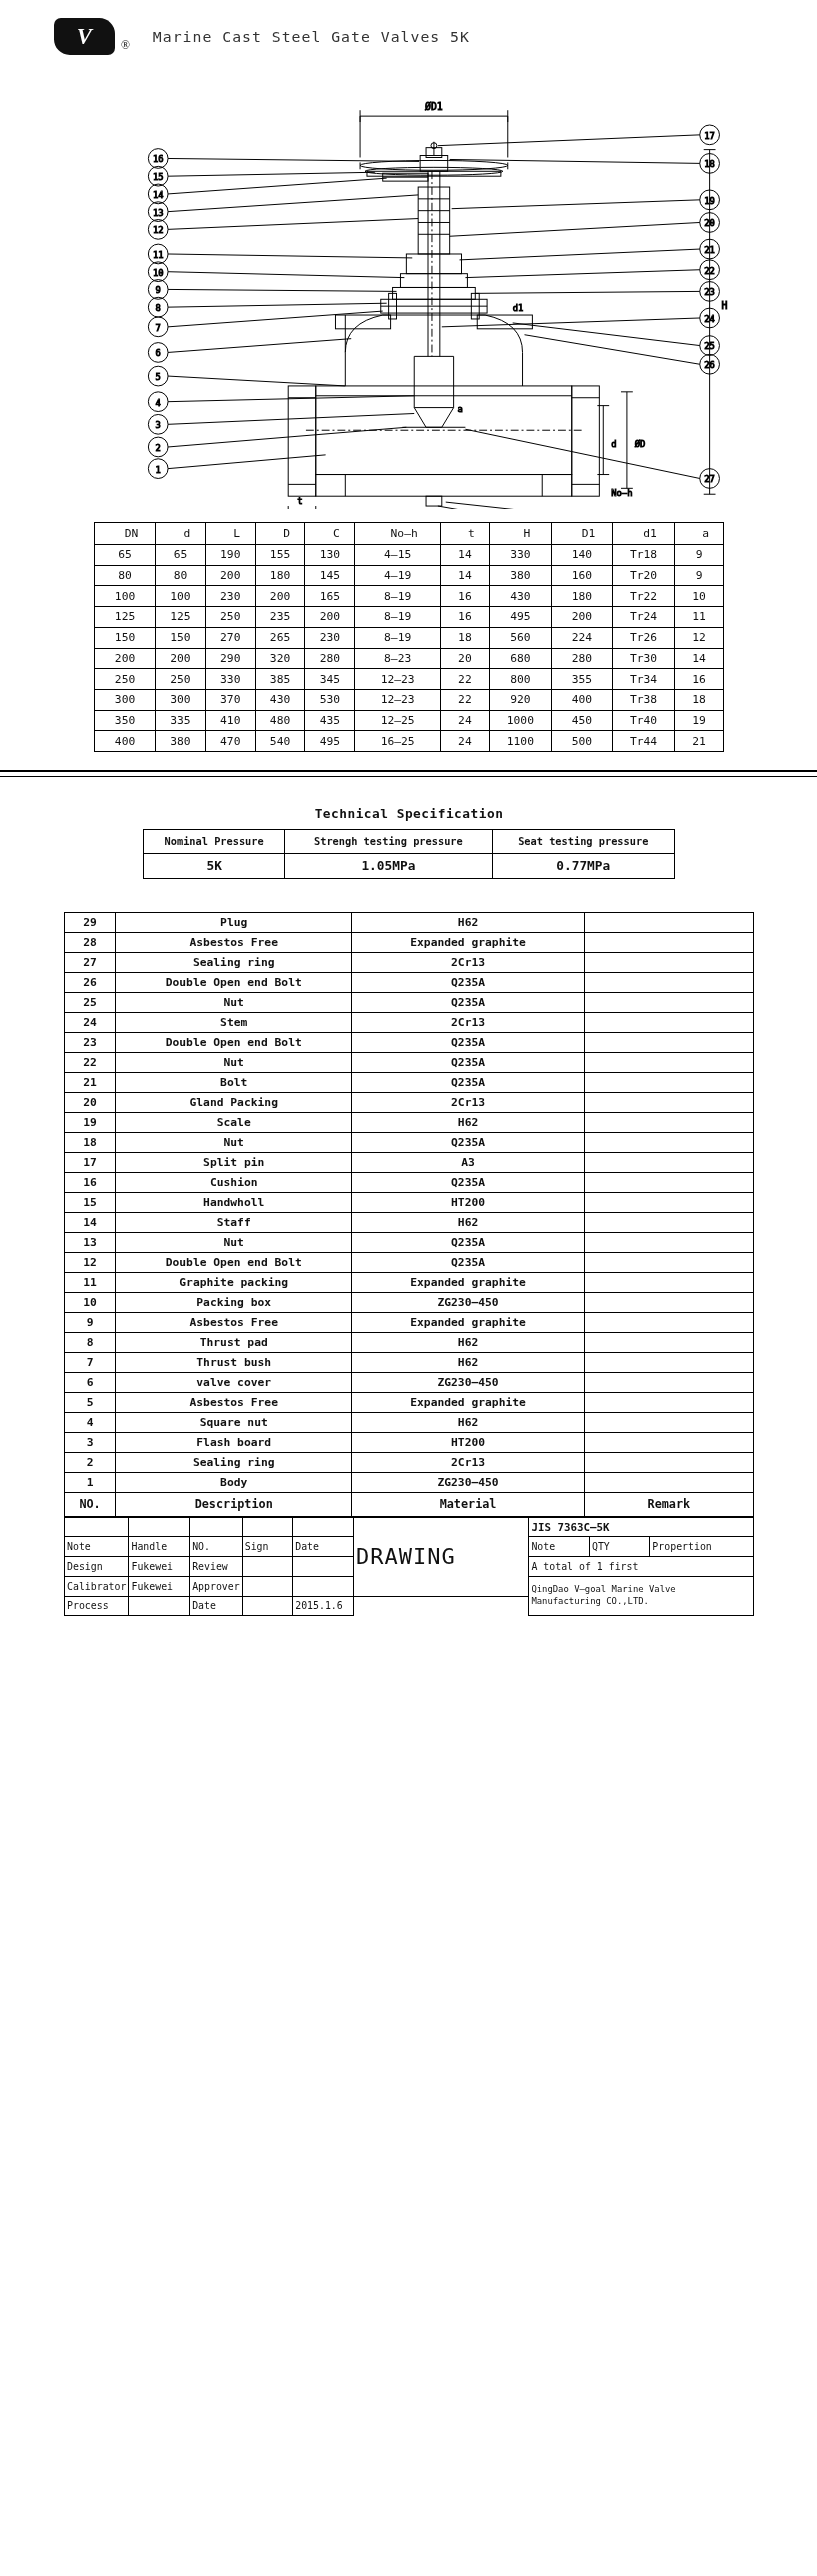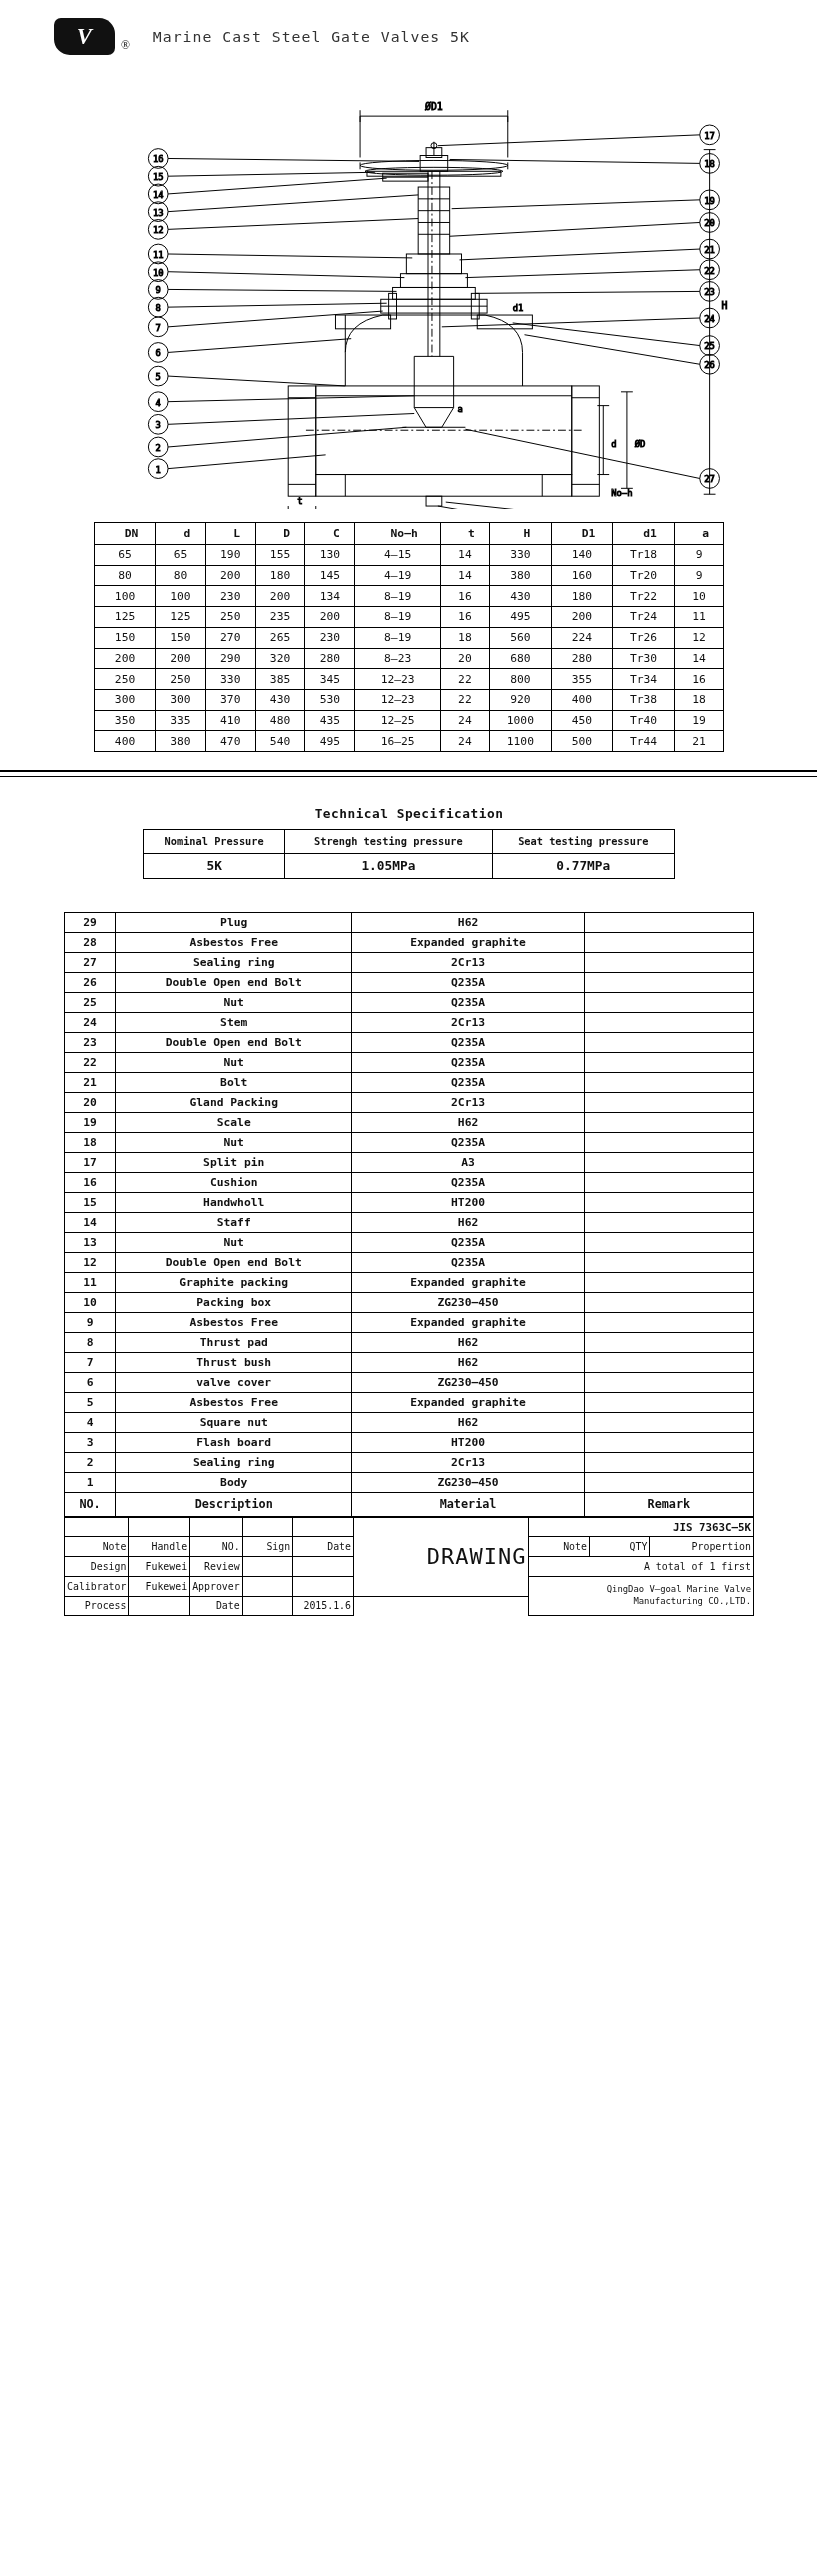--- a/index.html
+++ b/index.html
@@ -65,21 +65,21 @@
   table.grid td, table.grid th {
     border: 1px solid #000;
     text-align: center;
     padding: 2px 3px;
     font-weight: normal;
   }
 
   
   .dim-table-wrap { display:flex; justify-content:center; margin-top: 13.8px; }
   table.dim { width: 630px; }
-  table.dim th { font-weight: bold; font-size: 11.3px; height: 21.7px; padding-left: 16px; }
+  table.dim th { font-weight: normal; font-size: 11.3px; height: 21.7px; padding-left: 16px; }
   table.dim td { height: 20.7px; font-size: 11.3px; }
 
   .hr-thick { border: none; border-top: 2px solid #000; margin: 17.7px 0 0 0; }
   .hr-thin  { border: none; border-top: 1px solid #000; margin: 3.9px 0 0 0; }
 
   
   .tech-title {
     text-align: center;
     font-family: "DejaVu Sans Mono", monospace;
     font-size: 12.8px;
@@ -105,21 +105,21 @@
   
   .title-block-wrap { display:flex; justify-content:center; margin-top: 0; }
   table.tblock {
     width: 690px;
     border-collapse: collapse;
     font-family: "DejaVu Sans Mono", monospace;
     font-size: 9.9px;
   }
   table.tblock td {
     border: 1px solid #000;
-    text-align: right;
+    text-align: left;
     padding: 1px 2px;
     height: 19.7px;
   }
   .drawing-word {
     font-family: "DejaVu Sans Mono", monospace;
     font-size: 22px;
     letter-spacing: 1px;
   }
   .std-txt { font-size: 10.8px; font-weight: bold; }
   .firm { font-size: 8.9px; line-height: 11.8px; }
@@ -393,21 +393,21 @@
             <td>380</td>
             <td>160</td>
             <td>Tr20</td>
             <td>9</td>
           </tr>
           <tr>
             <td>100</td>
             <td>100</td>
             <td>230</td>
             <td>200</td>
-            <td>134</td>
+            <td>165</td>
             <td>8–19</td>
             <td>16</td>
             <td>430</td>
             <td>180</td>
             <td>Tr22</td>
             <td>10</td>
           </tr>
           <tr>
             <td>125</td>
             <td>125</td>

